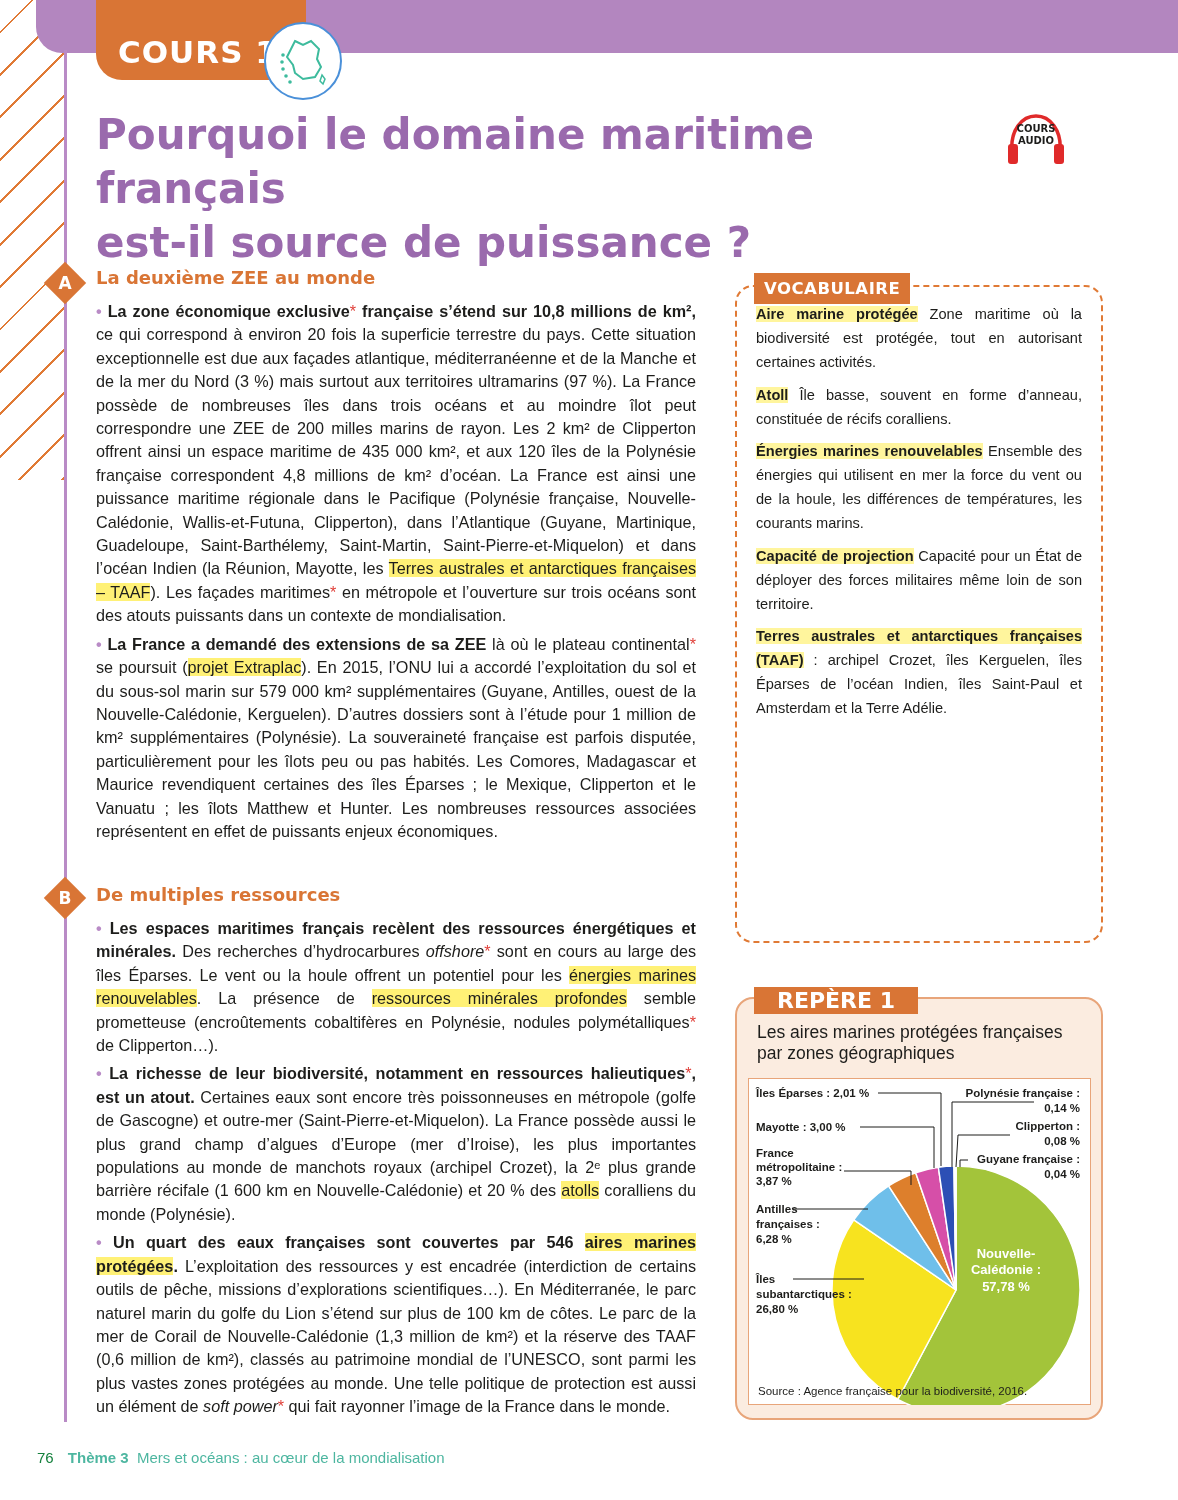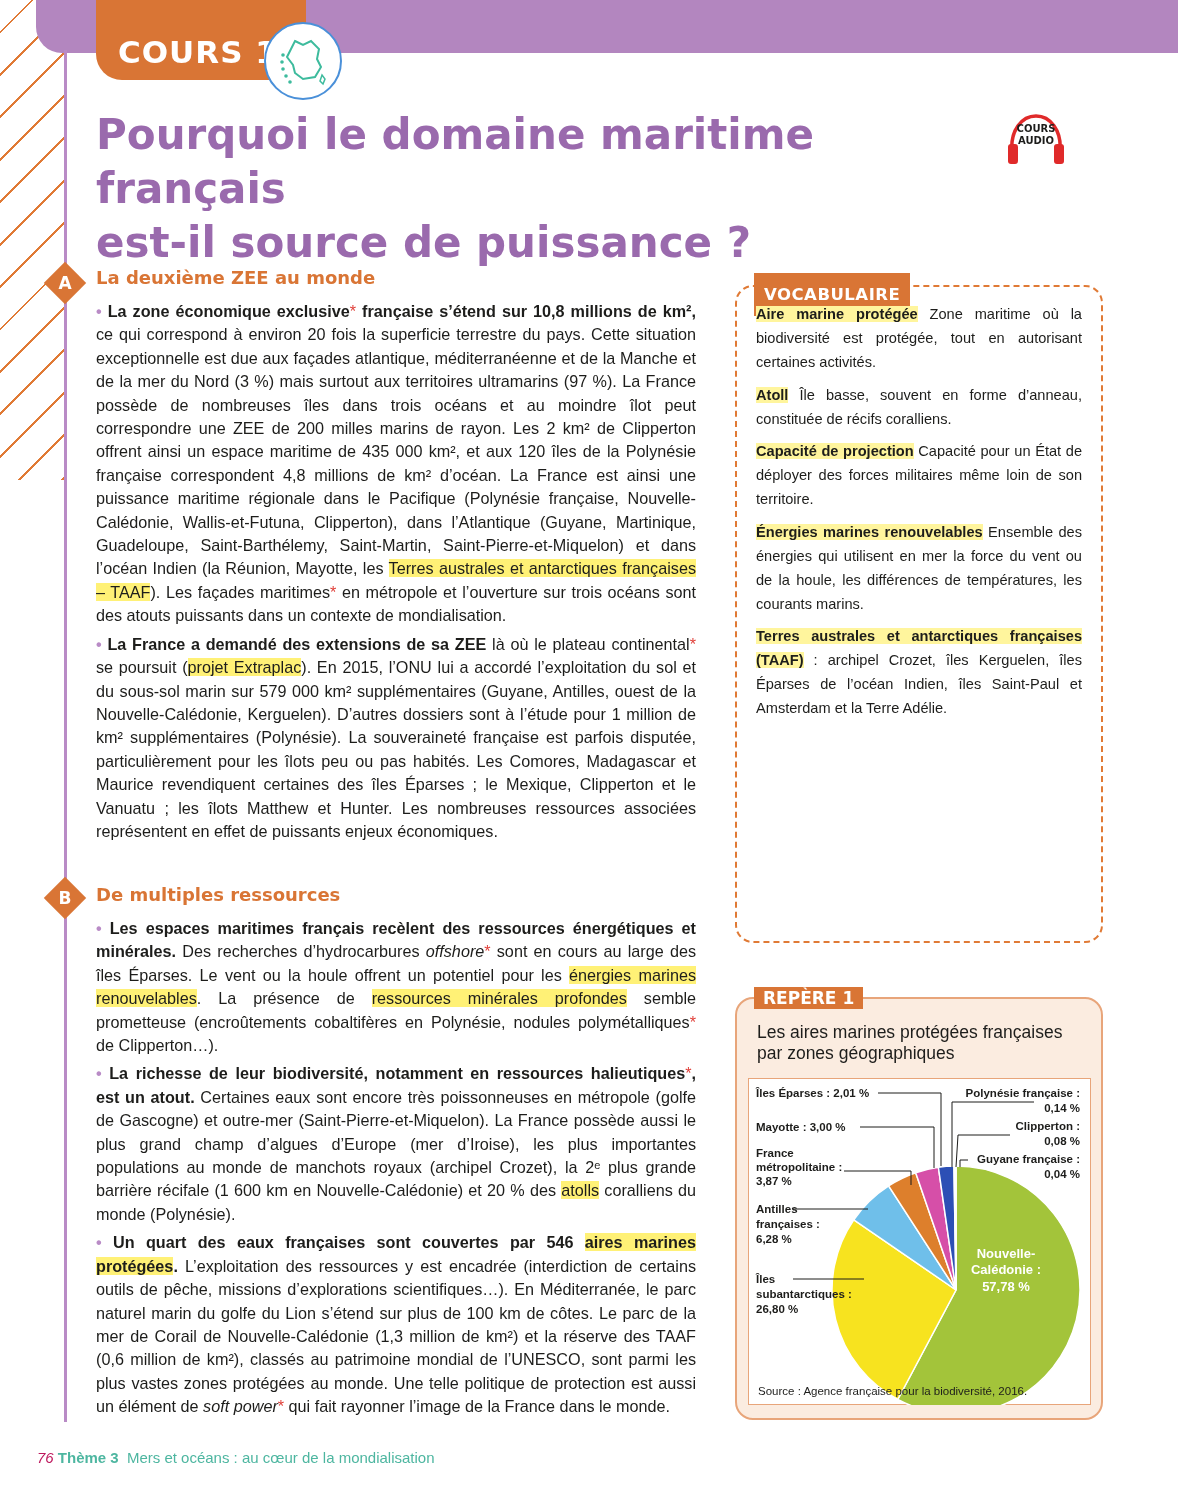--- a/index.html
+++ b/index.html
@@ -60,47 +60,47 @@
   .star { color: #e0403a; }
   .hl { background: #fff176; }
 
   
   .vocab {
     position: absolute; left: 735px; top: 285px; width: 368px; height: 658px;
     border: 2px dashed #e07a35; border-radius: 18px;
   }
   .vocab-tag {
     position: absolute; left: 754px; top: 273px; background: #d97535; color: #fff;
-    font-weight: bold; font-size: 16.5px; padding: 12px 10px; letter-spacing: 0.5px;
+    font-weight: bold; font-size: 16.5px; padding: 6px 10px; letter-spacing: 0.5px;
     font-family:"DejaVu Sans", sans-serif;
   }
   .vocab-list { position: absolute; left: 756px; top: 302px; width: 326px; font-size: 14.6px; line-height: 24px; color:#1d1d1b; text-align: justify; }
   .vocab-item { margin-bottom: 8.5px; }
   .vocab-term { background: #fff59d; font-weight: bold; }
 
   
   .repere {
     position: absolute; left: 735px; top: 997px; width: 368px; height: 423px;
     background: #fbece0; border: 2px solid #e8a57a; border-radius: 18px;
   }
   .repere-tag {
     position: absolute; left: 754px; top: 987px; background: #d97535; color: #fff;
-    font-weight: bold; font-size: 17px; padding: 1px 9px; font-family:"DejaVu Sans", sans-serif;
+    font-weight: bold; font-size: 22px; padding: 1px 23px; font-family:"DejaVu Sans", sans-serif;
   }
   .repere-title { position: absolute; left: 757px; top: 1022px; width: 330px; font-size: 17.5px; line-height: 21px; color:#1d1d1b; }
   .chart-box {
     position: absolute; left: 748px; top: 1078px; width: 343px; height: 327px;
     background: #ffffff; border: 1.5px solid #e8a57a;
   }
   .chart-svg { position: absolute; left: 748px; top: 1078px; }
   .source { position: absolute; left: 758px; top: 1385px; font-size: 11.5px; color:#1d1d1b; }
 
   
   .footer { position: absolute; left: 37px; top: 1449px; font-size: 15px; }
-  .footer .pg { color:#be185d; margin-right: 0; font-style: italic; }
+  .footer .pg { color:#15803d; margin-right: 10px; }
   .footer .theme { color:#4db6a0; font-weight: bold; margin-right: 4px; }
   .footer .ttl { color:#4db6a0; }
 </style>
 </head>
 <body>
 
 <div class="hatch"></div>
 <div class="banner-purple"></div>
 <div class="banner-orange"></div>
 <div class="spine"></div>
@@ -148,22 +148,22 @@
     <p><span class="bullet">• </span><span style="font-weight: bold;">Les espaces maritimes français recèlent des ressources énergétiques et minérales.</span><span> Des recherches d’hydrocarbures </span><span style="font-style: italic;">offshore</span><span class="star">*</span><span> sont en cours au large des îles Éparses. Le vent ou la houle offrent un potentiel pour les </span><span class="hl">énergies marines renouvelables</span><span>. La présence de </span><span class="hl">ressources minérales profondes</span><span> semble prometteuse (encroûtements cobaltifères en Polynésie, nodules polymétalliques</span><span class="star">*</span><span> de Clipperton…).</span></p>
     <p><span class="bullet">• </span><span style="font-weight: bold;">La richesse de leur biodiversité, notamment en ressources halieutiques</span><span class="star">*</span><span style="font-weight: bold;">, est un atout.</span><span> Certaines eaux sont encore très poissonneuses en métropole (golfe de Gascogne) et outre-mer (Saint-Pierre-et-Miquelon). La France possède aussi le plus grand champ d’algues d’Europe (mer d’Iroise), les plus importantes populations au monde de manchots royaux (archipel Crozet), la 2ᵉ plus grande barrière récifale (1 600 km en Nouvelle-Calédonie) et 20 % des </span><span class="hl">atolls</span><span> coralliens du monde (Polynésie).</span></p>
     <p><span class="bullet">• </span><span style="font-weight: bold;">Un quart des eaux françaises sont couvertes par 546 </span><span class="hl" style="font-weight: bold;">aires marines protégées</span><span style="font-weight: bold;">.</span><span> L’exploitation des ressources y est encadrée (interdiction de certains outils de pêche, missions d’explorations scientifiques…). En Méditerranée, le parc naturel marin du golfe du Lion s’étend sur plus de 100 km de côtes. Le parc de la mer de Corail de Nouvelle-Calédonie (1,3 million de km²) et la réserve des TAAF (0,6 million de km²), classés au patrimoine mondial de l’UNESCO, sont parmi les plus vastes zones protégées au monde. Une telle politique de protection est aussi un élément de </span><span style="font-style: italic;">soft power</span><span class="star">*</span><span> qui fait rayonner l’image de la France dans le monde.</span></p>
   </div>
 
 <div class="vocab"></div>
 <div class="vocab-tag">VOCABULAIRE</div>
 <div class="vocab-list">
   <div class="vocab-item"><span class="vocab-term">Aire marine protégée</span><span> Zone maritime où la biodiversité est protégée, tout en autorisant certaines activités.</span></div>
   <div class="vocab-item"><span class="vocab-term">Atoll</span><span> Île basse, souvent en forme d’anneau, constituée de récifs coralliens.</span></div>
+  <div class="vocab-item"><span class="vocab-term">Énergies marines renouvelables</span><span> Ensemble des énergies qui utilisent en mer la force du vent ou de la houle, les différences de températures, les courants marins.</span></div>
   <div class="vocab-item"><span class="vocab-term">Capacité de projection</span><span> Capacité pour un État de déployer des forces militaires même loin de son territoire.</span></div>
-  <div class="vocab-item"><span class="vocab-term">Énergies marines renouvelables</span><span> Ensemble des énergies qui utilisent en mer la force du vent ou de la houle, les différences de températures, les courants marins.</span></div>
   <div class="vocab-item"><span class="vocab-term">Terres australes et antarctiques françaises (TAAF)</span><span> : archipel Crozet, îles Kerguelen, îles Éparses de l’océan Indien, îles Saint-Paul et Amsterdam et la Terre Adélie.</span></div>
 </div>
 
 <div class="repere"></div>
 <div class="repere-tag">REPÈRE 1</div>
 <div class="repere-title">Les aires marines protégées françaises par zones géographiques</div>
 <div class="chart-box"></div>
 <svg class="chart-svg" width="343" height="327" viewBox="0 0 343 327">
   <g id="pie-slices">
       <path d="M208,212 L208,88 A124,124 0 1 1 149.7702397221828,321.4773721733763 Z" fill="#a3c43a" stroke="#ffffff" stroke-width="1.5"></path>

